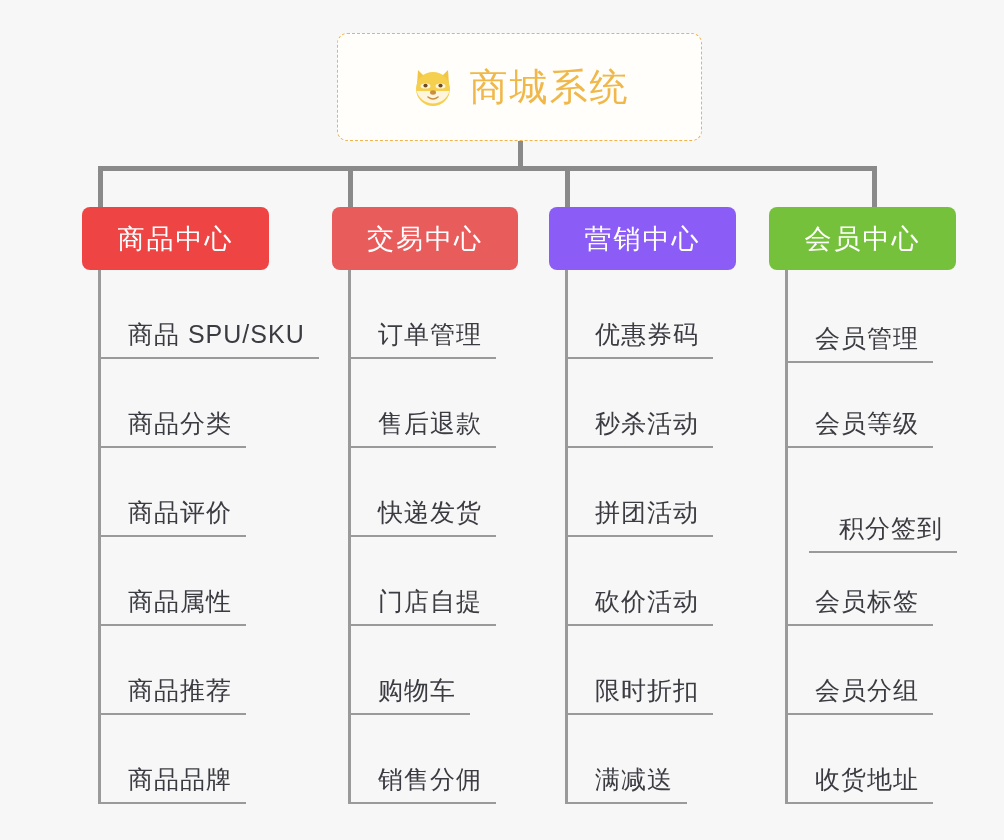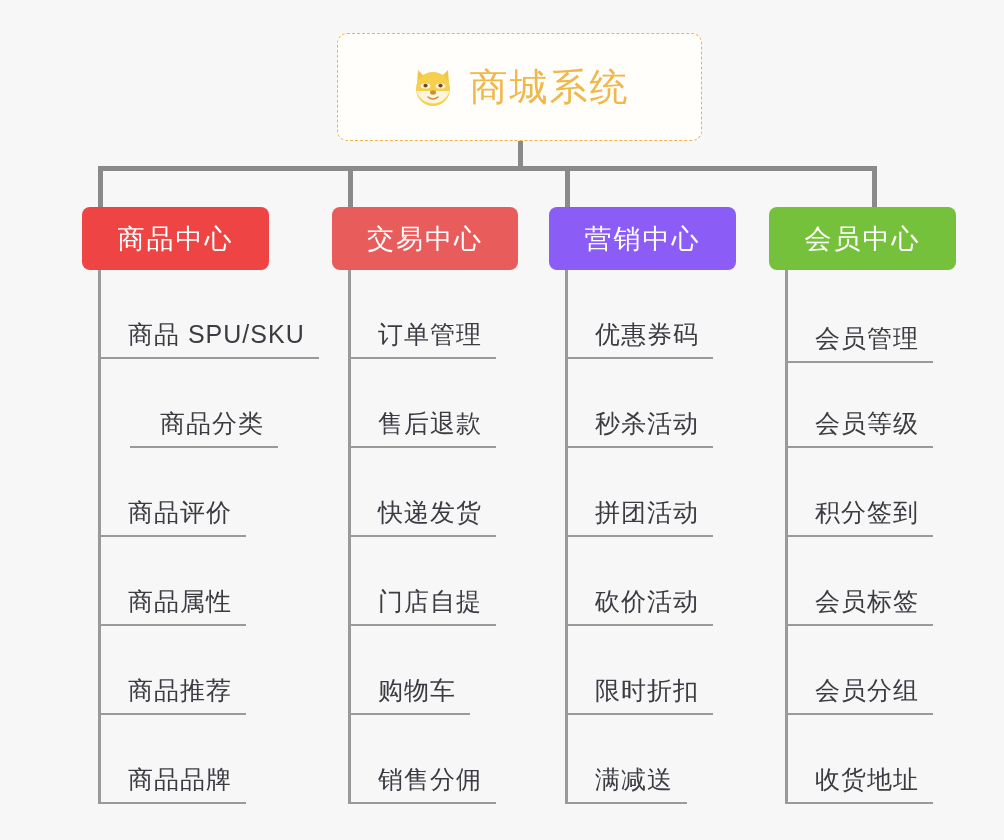--- a/index.html
+++ b/index.html
@@ -144,21 +144,21 @@
 
   <div class="branch" style="left:58px; width:187px;">
     <div class="branch-head" style="background:#ef4444;">
       <span>商品中心</span>
     </div>
     <div class="branch-trunk" style="height:534px;"></div>
     <div class="leaves">
       <div class="leaf" style="top:0px;">
         <span class="leaf-label">商品 SPU/SKU</span>
       </div>
-      <div class="leaf" style="top:89px;padding-left:32px;">
+      <div class="leaf" style="top:89px;">
         <span class="leaf-label">商品分类</span>
       </div>
       <div class="leaf" style="top:178px;">
         <span class="leaf-label">商品评价</span>
       </div>
       <div class="leaf" style="top:267px;">
         <span class="leaf-label">商品属性</span>
       </div>
       <div class="leaf" style="top:356px;">
         <span class="leaf-label">商品推荐</span>
@@ -228,21 +228,21 @@
       <span>会员中心</span>
     </div>
     <div class="branch-trunk" style="height:534px;"></div>
     <div class="leaves">
       <div class="leaf" style="top:4px;">
         <span class="leaf-label">会员管理</span>
       </div>
       <div class="leaf" style="top:89px;">
         <span class="leaf-label">会员等级</span>
       </div>
-      <div class="leaf" style="top:178px;">
+      <div class="leaf" style="top:194px;padding-left:24px;">
         <span class="leaf-label">积分签到</span>
       </div>
       <div class="leaf" style="top:267px;">
         <span class="leaf-label">会员标签</span>
       </div>
       <div class="leaf" style="top:356px;">
         <span class="leaf-label">会员分组</span>
       </div>
       <div class="leaf" style="top:445px;">
         <span class="leaf-label">收货地址</span>

